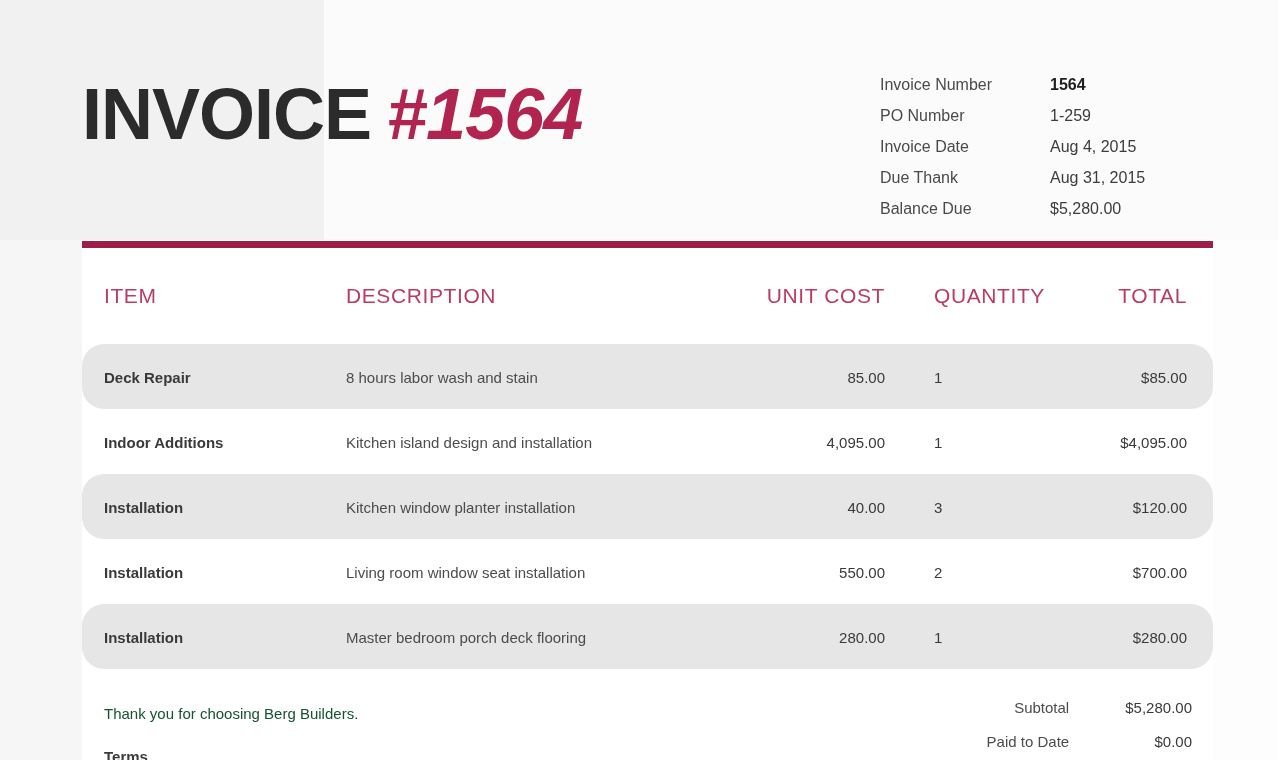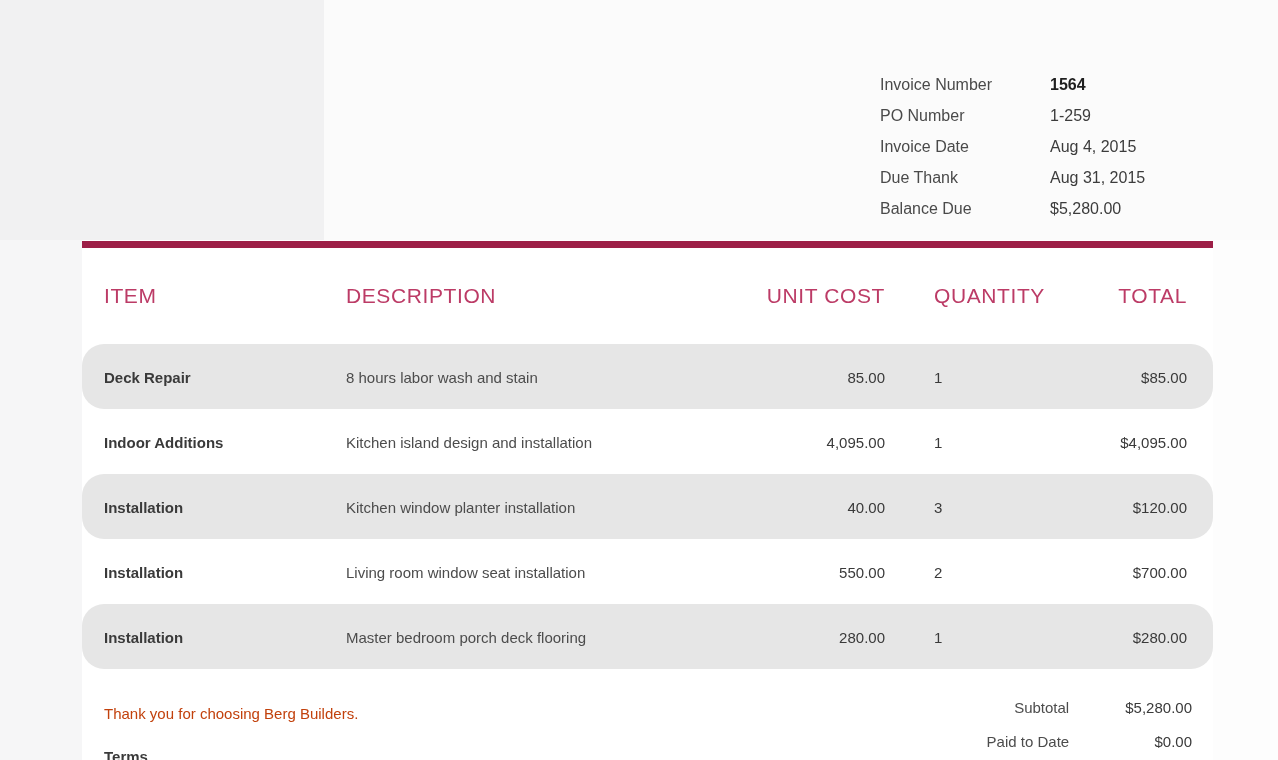--- a/index.html
+++ b/index.html
@@ -182,21 +182,21 @@
     top: 673px;
     width: 1131px;
     height: 87px;
     background: #ffffff;
   }
   .thanks {
     position: absolute;
     left: 22px;
     top: 32px;
     font-size: 15px;
-    color: #c2410c;
+    color: #14532d;
     white-space: nowrap;
   }
   .terms {
     position: absolute;
     left: 22px;
     top: 75px;
     font-size: 15px;
     font-weight: bold;
     color: #3a3a3a;
     white-space: nowrap;
@@ -229,20 +229,23 @@
 </head>
 <body>
 
 <div class="page">
 
   <div class="masthead-panel"></div>
   <div class="masthead-panel-right"></div>
   <div class="gutter-left"></div>
   <div class="gutter-right"></div>
 
+  <div class="invoice-title">
+    <span class="word">INVOICE</span><span class="number">#1564</span>
+  </div>
 
   <div class="meta">
 
     <div class="meta-row">
       <span class="meta-label">Invoice Number</span>
       <span class="meta-value strong">1564</span>
     </div>
 
     <div class="meta-row">
       <span class="meta-label">PO Number</span>

